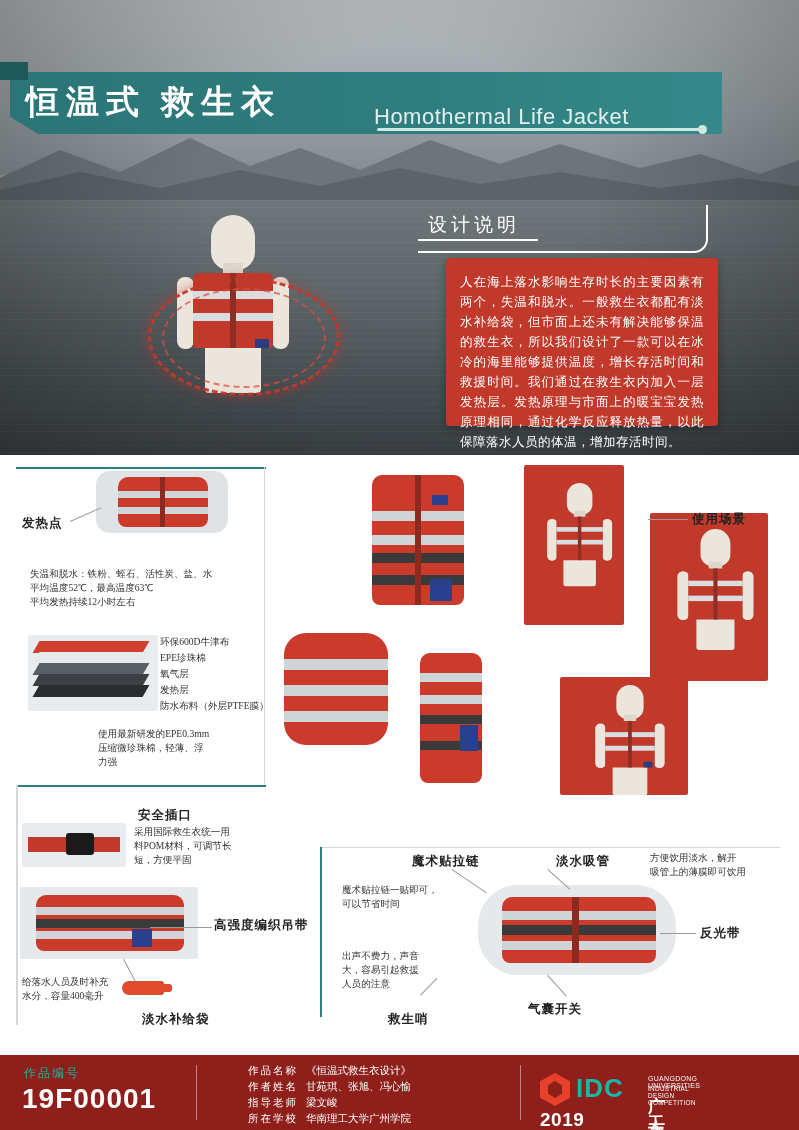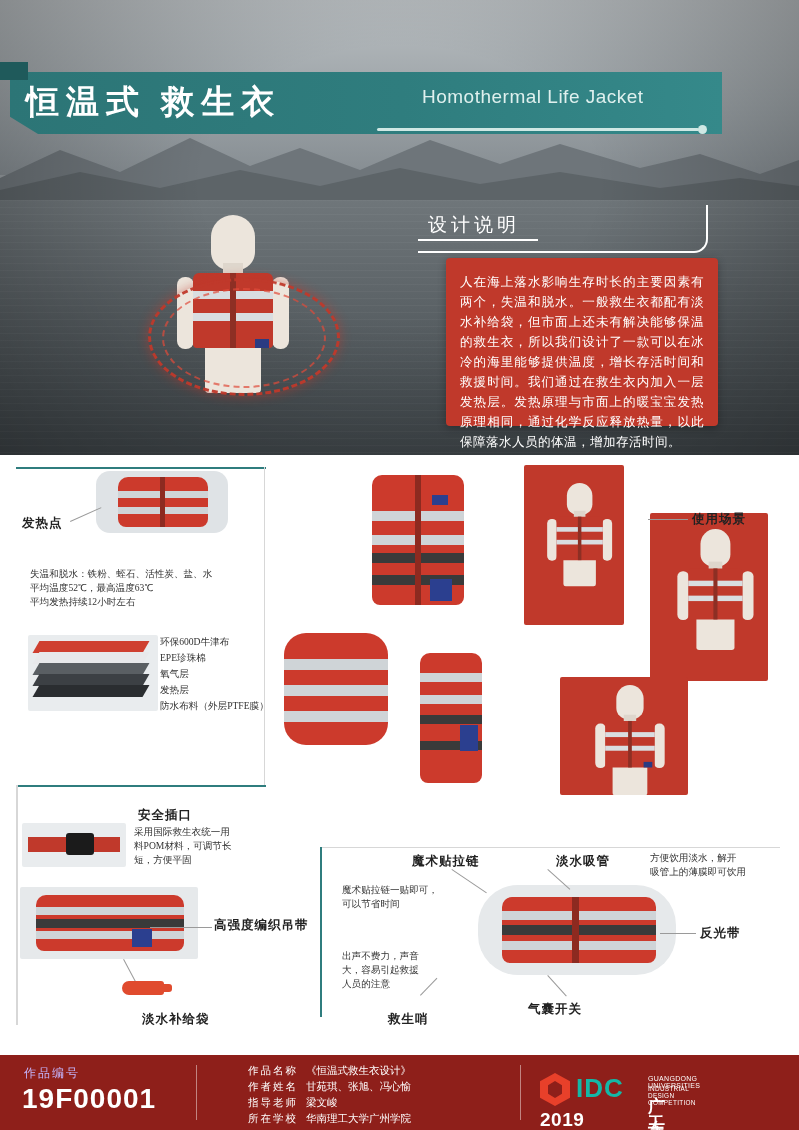--- a/index.html
+++ b/index.html
@@ -51,22 +51,22 @@
     position:absolute; left:0px; top:62px; width:28px; height:18px;
     background:#1f5a5b;
     clip-path: polygon(0 0, 100% 0, 100% 100%, 0 100%);
   }
   .title-zh {
     position: absolute; left: 26px; top: 80px;
     font-size: 33px; letter-spacing: 7px; color: #ffffff; font-weight: bold;
     font-family: "Liberation Serif", serif;
   }
   .title-en {
-    position: absolute; left: 374px; top: 86px;
-    font-size: 19px; color: #dff0ee; letter-spacing: .5px; margin-left: 48px;
+    position: absolute; left: 374px; top: 104px;
+    font-size: 22px; color: #dff0ee; letter-spacing: .5px;
   }
   .title-underline {
     position:absolute; left: 377px; top: 128px; width: 322px; height: 3px;
     border-radius: 2px; background: #cfe8e4;
   }
   .title-underline::after{
     content:""; position:absolute; right:-8px; top:-3px; width:9px; height:9px;
     border-radius:50%; background:#cfe8e4;
   }
 
@@ -148,21 +148,21 @@
   .buckle .strap{position:absolute;background:#c0392b;}
   .buckle .clip{position:absolute;background:#1b1b1b;border-radius:3px;}
 
   
   .whistle{position:absolute;left:122px;top:522px;width:52px;height:22px;}
   .whistle .b{position:absolute;left:0;top:4px;width:42px;height:14px;background:#e04b2e;border-radius:7px 3px 3px 7px;}
   .whistle .m{position:absolute;left:36px;top:7px;width:14px;height:8px;background:#e04b2e;border-radius:3px;}
 
   
   .footer { position:absolute; left:0; top:1055px; width:799px; height:75px; background:#8e1f1a; }
-  .footer .code-label{position:absolute;left:24px;top:10px;color:#c4b5fd;font-size:12px;letter-spacing:2px;font-family:Liberation Mono, monospace;}
+  .footer .code-label{position:absolute;left:24px;top:10px;color:#14b8a6;font-size:12px;letter-spacing:2px;font-family:Liberation Mono, monospace;}
   .footer .code{position:absolute;left:22px;top:28px;color:#fff;font-size:28px;font-weight:bold;letter-spacing:1px;}
   .footer .vline{position:absolute;top:10px;width:1px;height:55px;background:rgba(255,255,255,.45);}
   .footer .meta{position:absolute;color:#fff;font-size:10.5px;line-height:15px;font-family:"Liberation Serif",serif;}
   .footer .metaK{display:inline-block;width:58px;letter-spacing:2px;}
   .idc-logo{position:absolute;left:540px;top:16px;}
   .hexmark{position:absolute;left:0;top:2px;width:30px;height:33px;background:#e8402a;
     clip-path: polygon(50% 0,100% 25%,100% 75%,50% 100%,0 75%,0 25%);}
   .hexmark::after{content:"";position:absolute;left:8px;top:8px;width:14px;height:17px;background:#8e1f1a;
     clip-path: polygon(50% 0,100% 25%,100% 75%,50% 100%,0 75%,0 25%);}
   .idc-text{position:absolute;left:36px;top:2px;color:#14b8a6;font-size:26px;font-weight:bold;letter-spacing:1px;text-align:center;}
@@ -250,20 +250,23 @@
         <div class="lay" style="top:44px;background:#2a2d30;"></div>
       </div>
     </div>
     <div style="position:absolute;left:160px;top:180px;width:110px;">
       <div class="para" style="position:relative; left:0; top:0;">环保600D牛津布</div>
       <div class="para" style="position:relative; left:0; top:2px;">EPE珍珠棉</div>
       <div class="para" style="position:relative; left:0; top:4px;">氧气层</div>
       <div class="para" style="position:relative; left:0; top:6px;">发热层</div>
       <div class="para" style="position:relative; left:0; top:8px;">防水布料（外层PTFE膜）</div>
     </div>
+    <div class="para" style="left:98px; top:272px; width:150px; white-space:pre-line;">使用最新研发的EPE0.3mm
+压缩微珍珠棉，轻薄、浮
+力强</div>
 
     <div class="lbl lbl-b" style="left:138px; top:352px;">安全插口</div>
     <div class="ph" style="left:22px; top:368px; width:104px; height:44px; background:#e9ecee;">
       <div class="buckle" style="left:6px; top:8px; width:92px; height:26px;">
         <div class="strap" style="left:0; top:6px; width:44px; height:15px;"></div>
         <div class="strap" style="left:62px; top:6px; width:30px; height:15px;"></div>
         <div class="clip" style="left:38px; top:2px; width:28px; height:22px;"></div>
       </div>
     </div>
     <div class="para" style="left:134px; top:370px; width:120px; white-space:pre-line;">采用国际救生衣统一用
@@ -274,20 +277,22 @@
       <div class="vest" style="left:16px; top:8px; width:148px; height:56px;">
         <div class="body"></div>
         <div class="st" style="top:12px;height:8px;"></div>
         <div class="st" style="top:36px;height:8px;"></div>
         <div class="belt" style="top:24px;height:9px;"></div>
         <div class="blue" style="left:96px; top:34px; width:20px; height:18px;"></div>
       </div>
     </div>
     <div class="lbl lbl-b" style="left:214px; top:462px;">高强度编织吊带</div>
     <div class="leader" style="left:150px; top:472px; width:62px;"></div>
+    <div class="para" style="left:22px; top:520px; width:130px; white-space:pre-line;">给落水人员及时补充
+水分，容量400毫升</div>
     <div class="lbl lbl-b" style="left:142px; top:556px;">淡水补给袋</div>
     <div class="leader" style="left:124px; top:504px; width:30px; transform:rotate(62deg);"></div>
 
     <div class="vest" style="left:372px; top:20px; width:92px; height:130px;">
       <div class="body"></div>
       <div class="st" style="top:36px;height:10px;"></div>
       <div class="st" style="top:60px;height:10px;"></div>
       <div class="belt" style="top:78px;height:10px;"></div>
       <div class="belt" style="top:100px;height:10px;"></div>
       <div class="zip" style="left:43px;width:6px;"></div>

